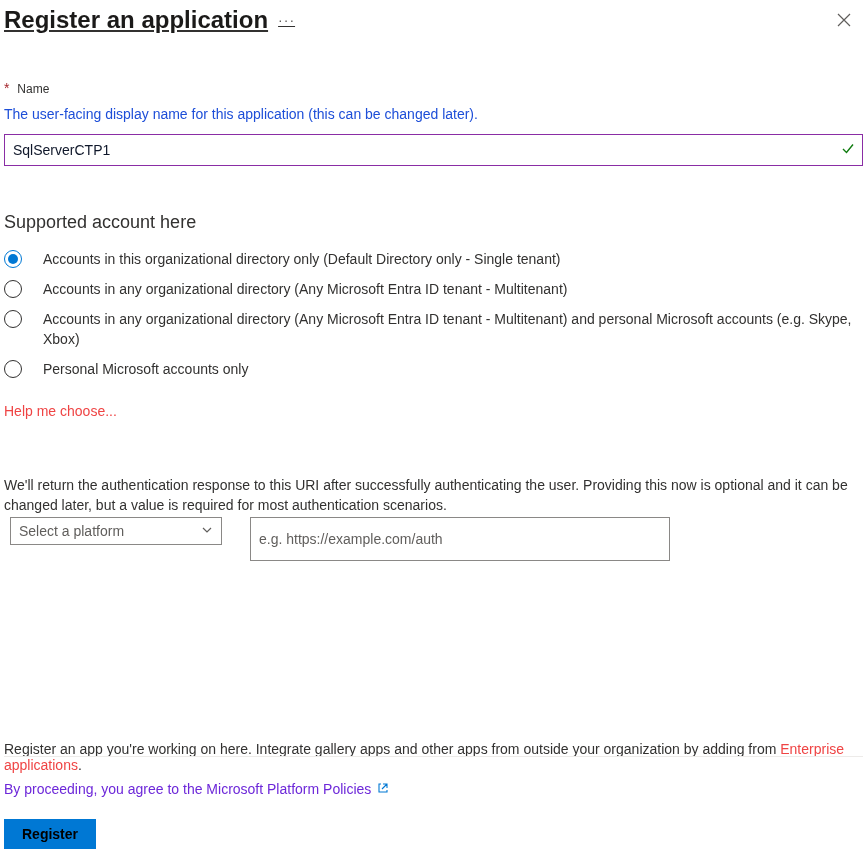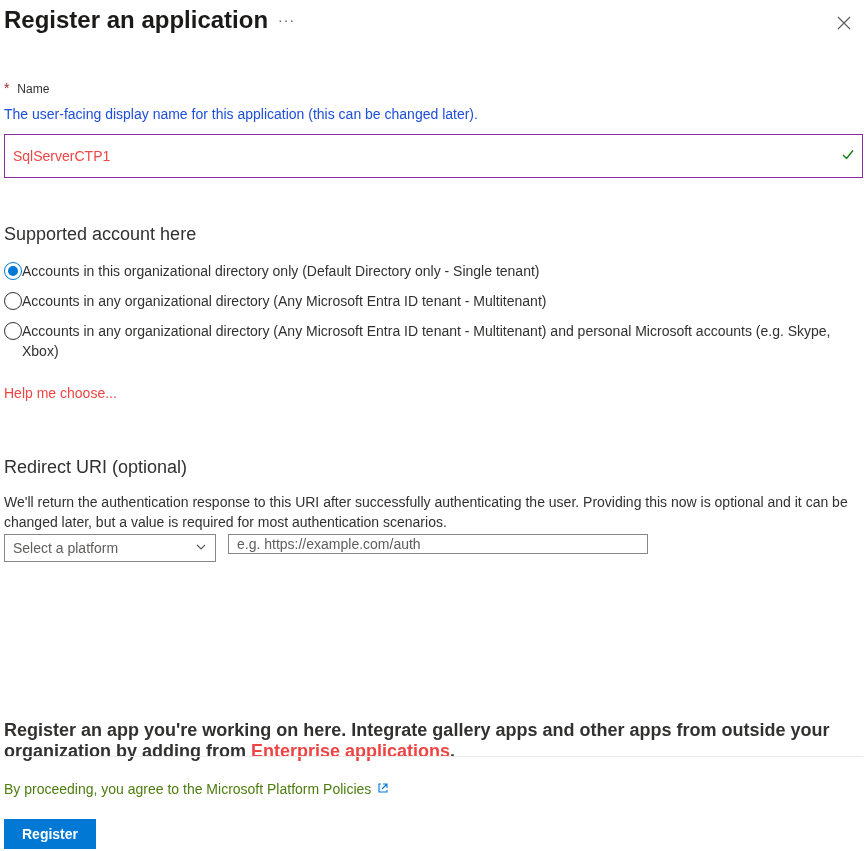--- a/index.html
+++ b/index.html
@@ -1,50 +1,50 @@
 <!DOCTYPE html>
 <html><head>
 <meta charset="utf-8">
 <style>
   * { box-sizing: border-box; font-family: "Segoe UI", -apple-system, sans-serif; }
   body { margin: 0; padding: 0; background: #fff; color: #323130; font-size: 14px; }
   .panel { width: 867px; height: 851px; padding: 6px 4px 0 4px; position: relative; }
-  .header { display: flex; align-items: flex-end; justify-content: space-between; padding-right: 8px; }
+  .header { display: flex; align-items: center; justify-content: space-between; padding-right: 8px; text-decoration: underline; }
   .header-left { display: flex; align-items: center; gap: 10px; }
   h1 { font-size: 24px; font-weight: 600; margin: 0 0 0 0; color: #1b1a19; }
   .ellipsis { color: #605e5c; font-size: 14px; letter-spacing: 1px; }
   .close-btn { background: none; border: none; cursor: pointer; padding: 4px; color: #605e5c; }
   .close-btn svg { display: block; }
   .section { margin-top: 46px; }
   .req { color: #a4262c; margin-right: 4px; }
   .field-label { font-size: 12px; font-weight: 400; color: #323130; }
   .field-desc { margin: 10px 0 12px 0; color: #1d4ed8; }
-  .name-input { width: 100%; height: 44px; border: 1px solid #8a2da5; padding: 0 32px 0 8px; font-size: 14px; color: #ef4444; outline: none; }
+  .name-input { width: 100%; height: 32px; border: 1px solid #8a2da5; padding: 0 32px 0 8px; font-size: 14px; color: #0f172a; outline: none; }
   .name-wrap { position: relative; width: 100%; }
   .check { position: absolute; right: 8px; top: 50%; transform: translateY(-50%); color: #107c10; }
   h2 { font-size: 18px; font-weight: 400; margin: 0 0 14px 0; color: #323130; }
   .radio-list { margin-top: 16px; }
-  .radio-row { display: flex; align-items: flex-start; gap: 0; margin-bottom: 10px; cursor: pointer; }
+  .radio-row { display: flex; align-items: flex-start; gap: 21px; margin-bottom: 10px; cursor: pointer; }
   .radio-outer { width: 18px; height: 18px; border-radius: 50%; border: 1px solid #323130; flex: 0 0 18px; margin-top: 1px; display: flex; align-items: center; justify-content: center; }
   .radio-outer.selected { border-color: #0078d4; }
   .radio-inner { width: 10px; height: 10px; border-radius: 50%; background: #0078d4; }
   .radio-label { line-height: 20px; }
   .link { color: #ef4444; text-decoration: none; cursor: pointer; }
   .help-link { display: inline-block; margin-top: 14px; }
   .redirect-desc { margin: 6px 0 2px 0; line-height: 20px; }
-  .platform-row { display: flex; gap: 12px; }
+  .platform-row { display: flex; gap: 28px; margin-left: 6px; }
   .select-platform { width: 212px; height: 28px; border: 1px solid #8a8886; background: #fff; display: flex; align-items: center; justify-content: space-between; padding: 0 8px; cursor: pointer; color: #605e5c; }
   .chev { color: #605e5c; }
-  .uri-input { width: 420px; height: 20px; border: 1px solid #8a8886; padding: 0 8px; font-size: 14px; outline: none; }
+  .uri-input { width: 420px; height: 44px; border: 1px solid #8a8886; padding: 0 8px; font-size: 14px; outline: none; }
   .uri-input::placeholder { color: #605e5c; }
-  .footer-note { position: absolute; left: 4px; right: 4px; top: 720px; font-size: 18px; font-weight: bold; }
+  .footer-note { position: absolute; left: 4px; right: 4px; top: 741px; font-size: 14px; }
   .bottom-area { position: absolute; left: 4px; right: 4px; top: 756px; border-top: 1px solid #edebe9; padding-top: 24px; }
-  .policy-line { color: #4d7c0f; display: flex; align-items: center; gap: 6px; cursor: pointer; }
+  .policy-line { color: #6d28d9; display: flex; align-items: center; gap: 6px; cursor: pointer; }
   .ext-icon { color: #0078d4; }
-  .register-btn { margin-top: 22px; background: #0078d4; color: #ffffff; border: none; height: 30px; padding: 0 18px; font-size: 14px; font-weight: 600; cursor: pointer; }
+  .register-btn { margin-top: 22px; background: #0078d4; color: #000000; border: none; height: 30px; padding: 0 18px; font-size: 14px; font-weight: 600; cursor: pointer; }
 </style>
 </head>
 <body>
 
 <div class="panel">
 
   <div class="header">
     <div class="header-left">
       <h1>Register an application</h1>
       <span class="ellipsis">···</span>
@@ -82,26 +82,29 @@
           <div class="radio-label">Accounts in this organizational directory only (Default Directory only - Single tenant)</div>
         </div>
         <div class="radio-row">
           <div class="radio-outer"></div>
           <div class="radio-label">Accounts in any organizational directory (Any Microsoft Entra ID tenant - Multitenant)</div>
         </div>
         <div class="radio-row">
           <div class="radio-outer"></div>
           <div class="radio-label">Accounts in any organizational directory (Any Microsoft Entra ID tenant - Multitenant) and personal Microsoft accounts (e.g. Skype, Xbox)</div>
         </div>
+        <div class="radio-row">
+          <div class="radio-outer"></div>
+          <div class="radio-label">Personal Microsoft accounts only</div>
+        </div>
       </div>
     <a class="link help-link">Help me choose...</a>
   </div>
 
   <div class="section" style="margin-top:56px">
-    <h2>Redirect URI (optional)</h2>
     <div class="redirect-desc">We'll return the authentication response to this URI after successfully authenticating the user. Providing this now is optional and it can be changed later, but a value is required for most authentication scenarios.</div>
     <div class="platform-row">
       <div class="select-platform">
         <span>Select a platform</span>
         <span class="chev">
           <svg width="12" height="12" viewBox="0 0 12 12">
               <path d="M2 4 L6 8 L10 4" stroke="#605e5c" stroke-width="1.2" fill="none"></path>
             </svg>
         </span>
       </div>

